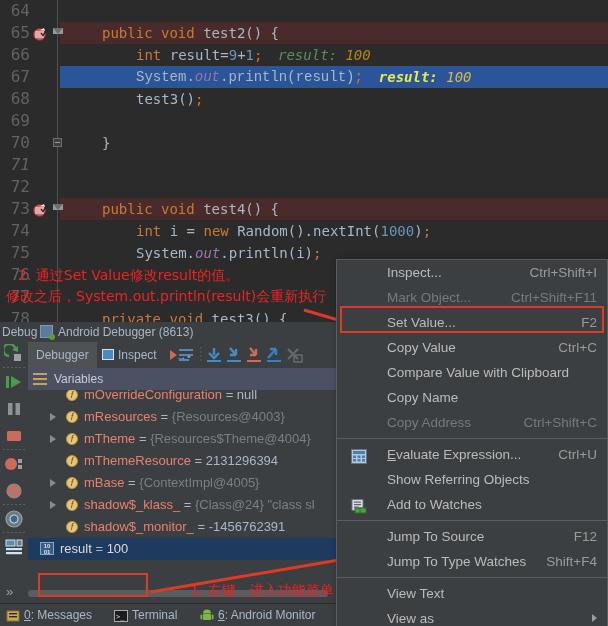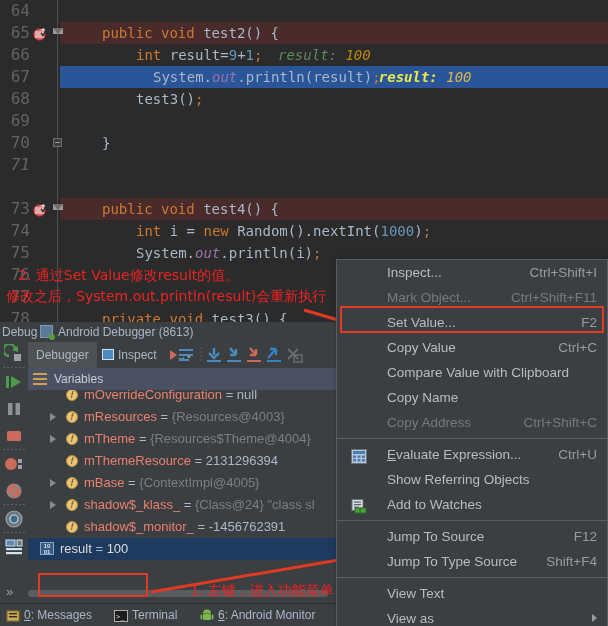--- a/index.html
+++ b/index.html
@@ -122,21 +122,21 @@
     </div>
     <div class="code-line" style="top: 44px;">
       <div style="position: absolute; left: 66px; right: 0px; top: 0px; height: 22px;"></div>
       <div class="gutter-num">66</div>
       <div class="codetext" style="left: 136px;"><span class="kw">int</span> result=<span class="num">9</span>+<span class="num">1</span><span class="kw">;</span></div>
       <div class="codetext" style="left: 278px;"><span class="hint">result: </span><span class="hintnum">100</span></div>
     </div>
     <div class="code-line" style="top: 66px;">
       <div style="position: absolute; left: 60px; right: 0px; top: 0px; height: 22px; background: rgb(42, 86, 153);"></div>
       <div class="gutter-num">67</div>
-      <div class="codetext" style="left: 153px;">System.<span class="fld">out</span>.println(result)<span class="kw">;</span></div>
+      <div class="codetext" style="left: 136px; font-family: Liberation Mono, monospace;">System.<span class="fld">out</span>.println(result)<span class="kw">;</span></div>
       <div class="codetext" style="left: 378.8px;"><span class="hint-y">result: </span><span class="hintnum-y">100</span></div>
     </div>
     <div class="code-line" style="top: 88px;">
       <div style="position: absolute; left: 66px; right: 0px; top: 0px; height: 22px;"></div>
       <div class="gutter-num">68</div>
       <div class="codetext" style="left: 136px;">test3()<span class="kw">;</span></div>
     </div>
     <div class="code-line" style="top: 110px;">
       <div style="position: absolute; left: 66px; right: 0px; top: 0px; height: 22px;"></div>
       <div class="gutter-num">69</div>
@@ -144,20 +144,25 @@
     </div>
     <div class="code-line" style="top: 132px;">
       <div style="position: absolute; left: 66px; right: 0px; top: 0px; height: 22px;"></div>
       <div class="gutter-num">70</div>
       <div class="fold"></div>
       <div class="codetext" style="left: 102px;">}</div>
     </div>
     <div class="code-line" style="top: 154px; font-style: italic;">
       <div style="position: absolute; left: 66px; right: 0px; top: 0px; height: 22px;"></div>
       <div class="gutter-num">71</div>
+      <div class="codetext" style="left: 66px;"></div>
+    </div>
+    <div class="code-line" style="top: 176px;">
+      <div style="position: absolute; left: 66px; right: 0px; top: 0px; height: 22px;"></div>
+      <div class="gutter-num">72</div>
       <div class="codetext" style="left: 66px;"></div>
     </div>
     <div class="code-line" style="top: 198px;">
       <div style="position: absolute; left: 60px; right: 0px; top: 0px; height: 22px; background: rgb(74, 43, 43);"></div>
       <div class="gutter-num">73</div>
       <div class="gutter-bp"><svg width="14" height="14" viewBox="0 0 14 14">
           <circle cx="6.5" cy="7.5" r="5.8" fill="#db5c5c" stroke="#a33" stroke-width="0.8"></circle>
           <rect x="2" y="4" width="9" height="7" fill="#e8e8e8" opacity="0.55"></rect>
           <path d="M7 3 L11 1 L12 4 Z" fill="#e8e8e8"></path>
           <path d="M8 6 L10 8.5 L13 3.5" stroke="#2b2b2b" stroke-width="1.3" fill="none"></path>
@@ -465,21 +470,21 @@
           <rect x="9" y="9" width="6" height="5" fill="#4fa33f" stroke="#2c6a22"></rect>
         </svg></span>
       <span class="mlbl">Add to Watches</span>
     </div>
     <div class="msep"></div>
     <div class="mi">
       <span class="mlbl">Jump To Source</span>
       <span class="macc">F12</span>
     </div>
     <div class="mi">
-      <span class="mlbl">Jump To Type Source</span>
+      <span class="mlbl">Jump To Type Watches</span>
       <span class="macc">Shift+F4</span>
     </div>
     <div class="msep"></div>
     <div class="mi">
       <span class="mlbl">View Text</span>
     </div>
     <div class="mi">
       <span class="mlbl">View as</span>
       <span class="sub"></span>
     </div>

